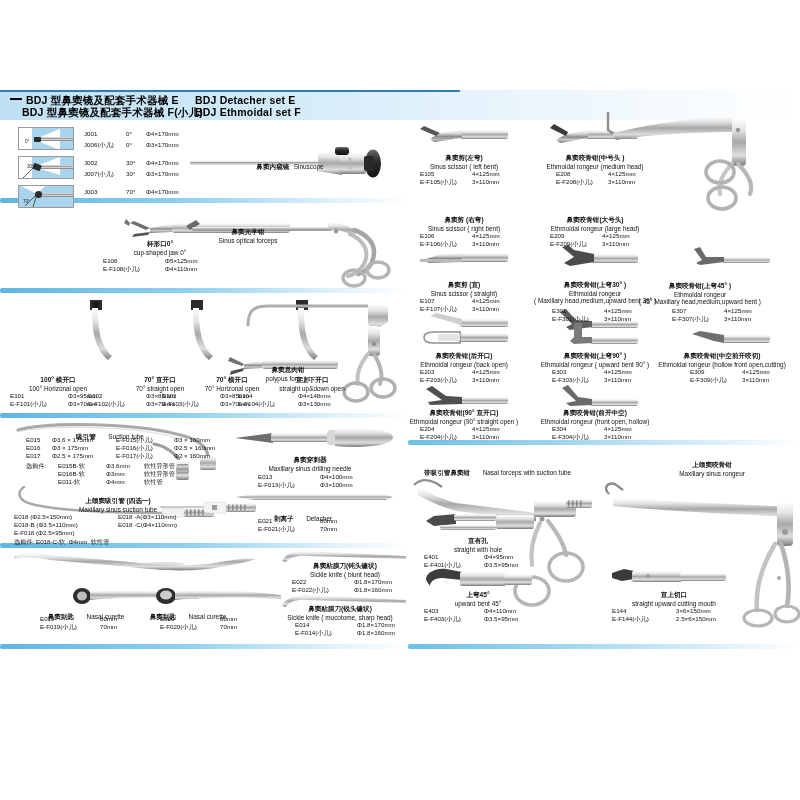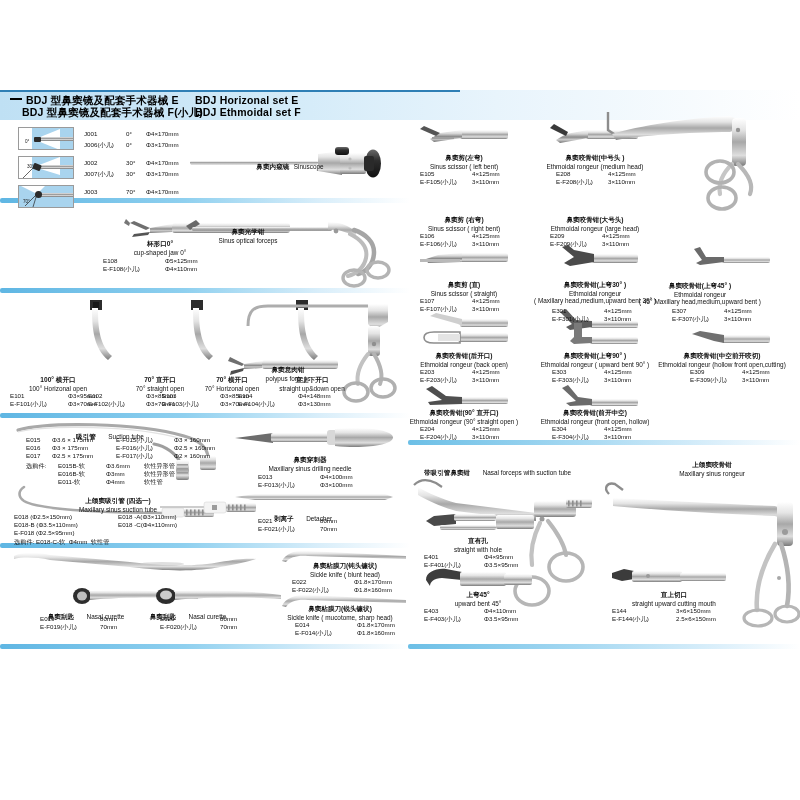--- a/index.html
+++ b/index.html
@@ -56,21 +56,21 @@
 </style>
 </head>
 <body>
 
 <div class="page">
 
   <div class="hdr">
     <div class="hdr-rule-top"></div>
     <div class="hdr-txt hdr-l1"><span class="hdr-dash"></span><span>BDJ 型鼻窦镜及配套手术器械 E</span></div>
     <div class="hdr-txt hdr-l2">BDJ 型鼻窦镜及配套手术器械 F(小儿)</div>
-    <div class="hdr-txt hdr-e1">BDJ Horizonal set E</div>
+    <div class="hdr-txt hdr-e1">BDJ Detacher set E</div>
     <div class="hdr-txt hdr-e2">BDJ Ethmoidal set F</div>
   </div>
 
   <div class="divider div-left" style="left:0;   top:198px; width:410px;"></div>
   <div class="divider div-left" style="left:0;   top:288px; width:410px;"></div>
   <div class="divider div-left" style="left:0;   top:413px; width:410px;"></div>
   <div class="divider div-left" style="left:0;   top:543px; width:410px;"></div>
   <div class="divider div-left" style="left:0;   top:644px; width:410px;"></div>
   <div class="divider div-right" style="left:408px; top:440px; width:392px;"></div>
   <div class="divider div-right" style="left:408px; top:644px; width:392px;"></div>

